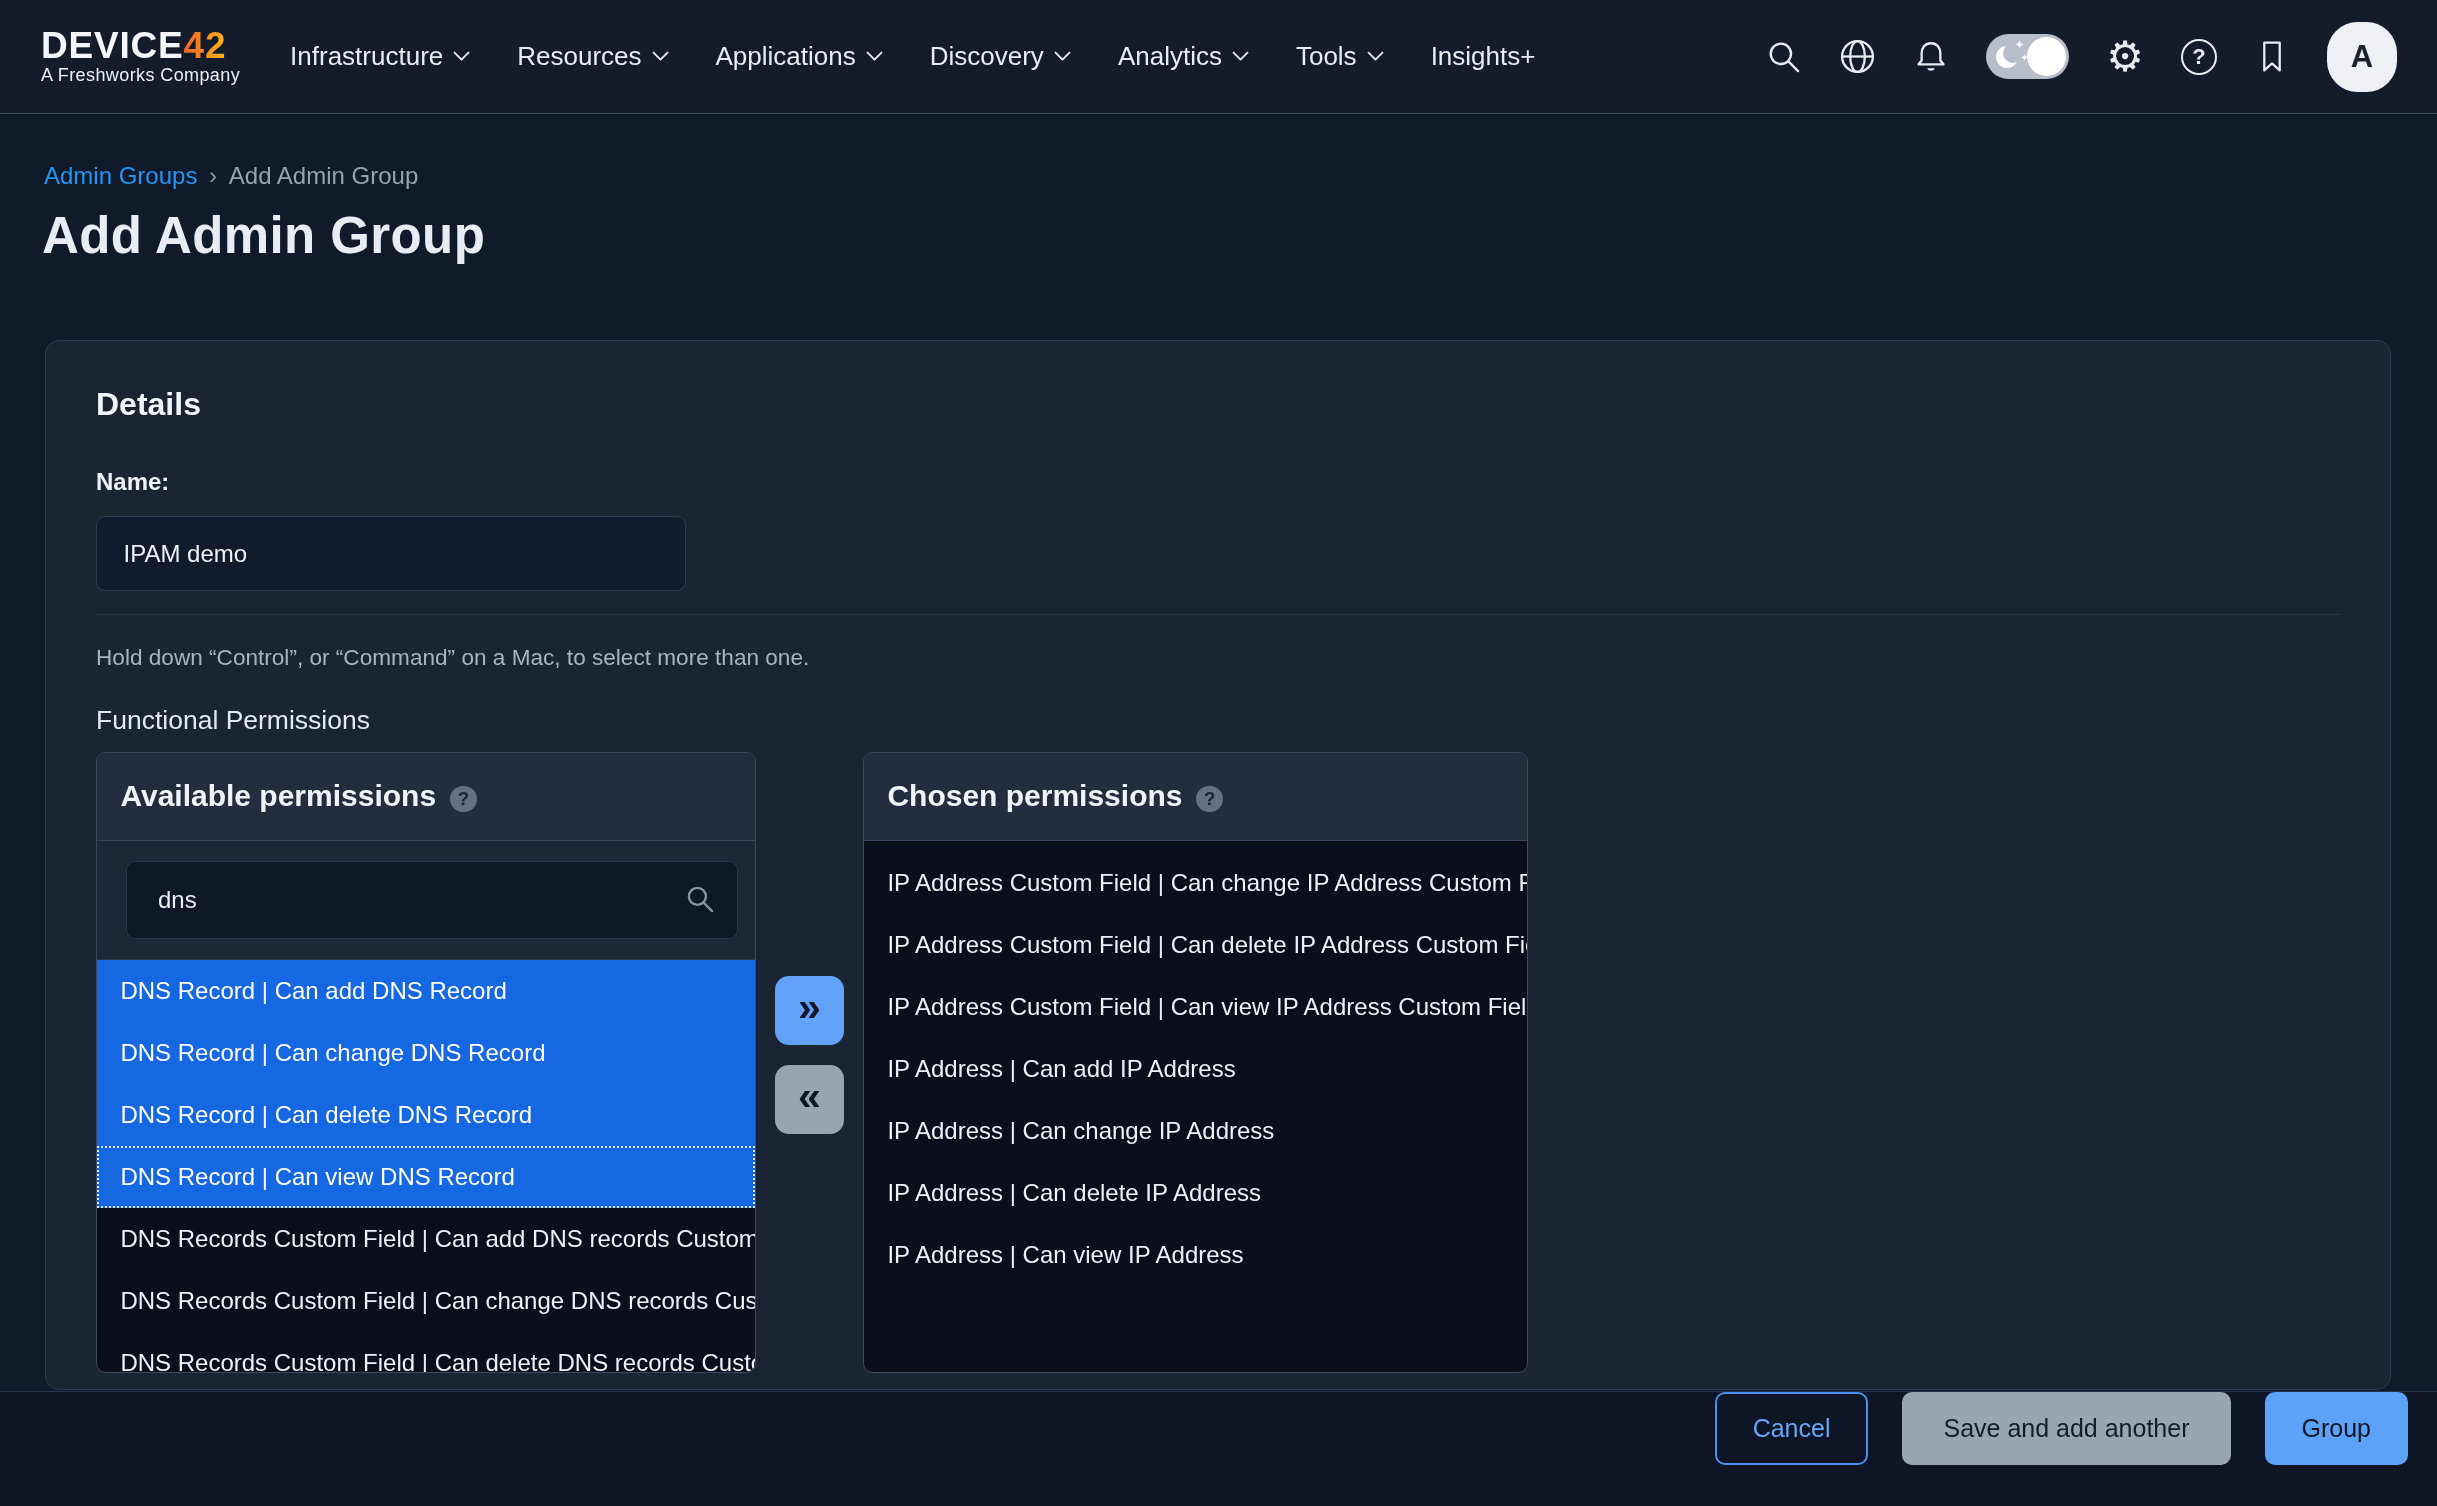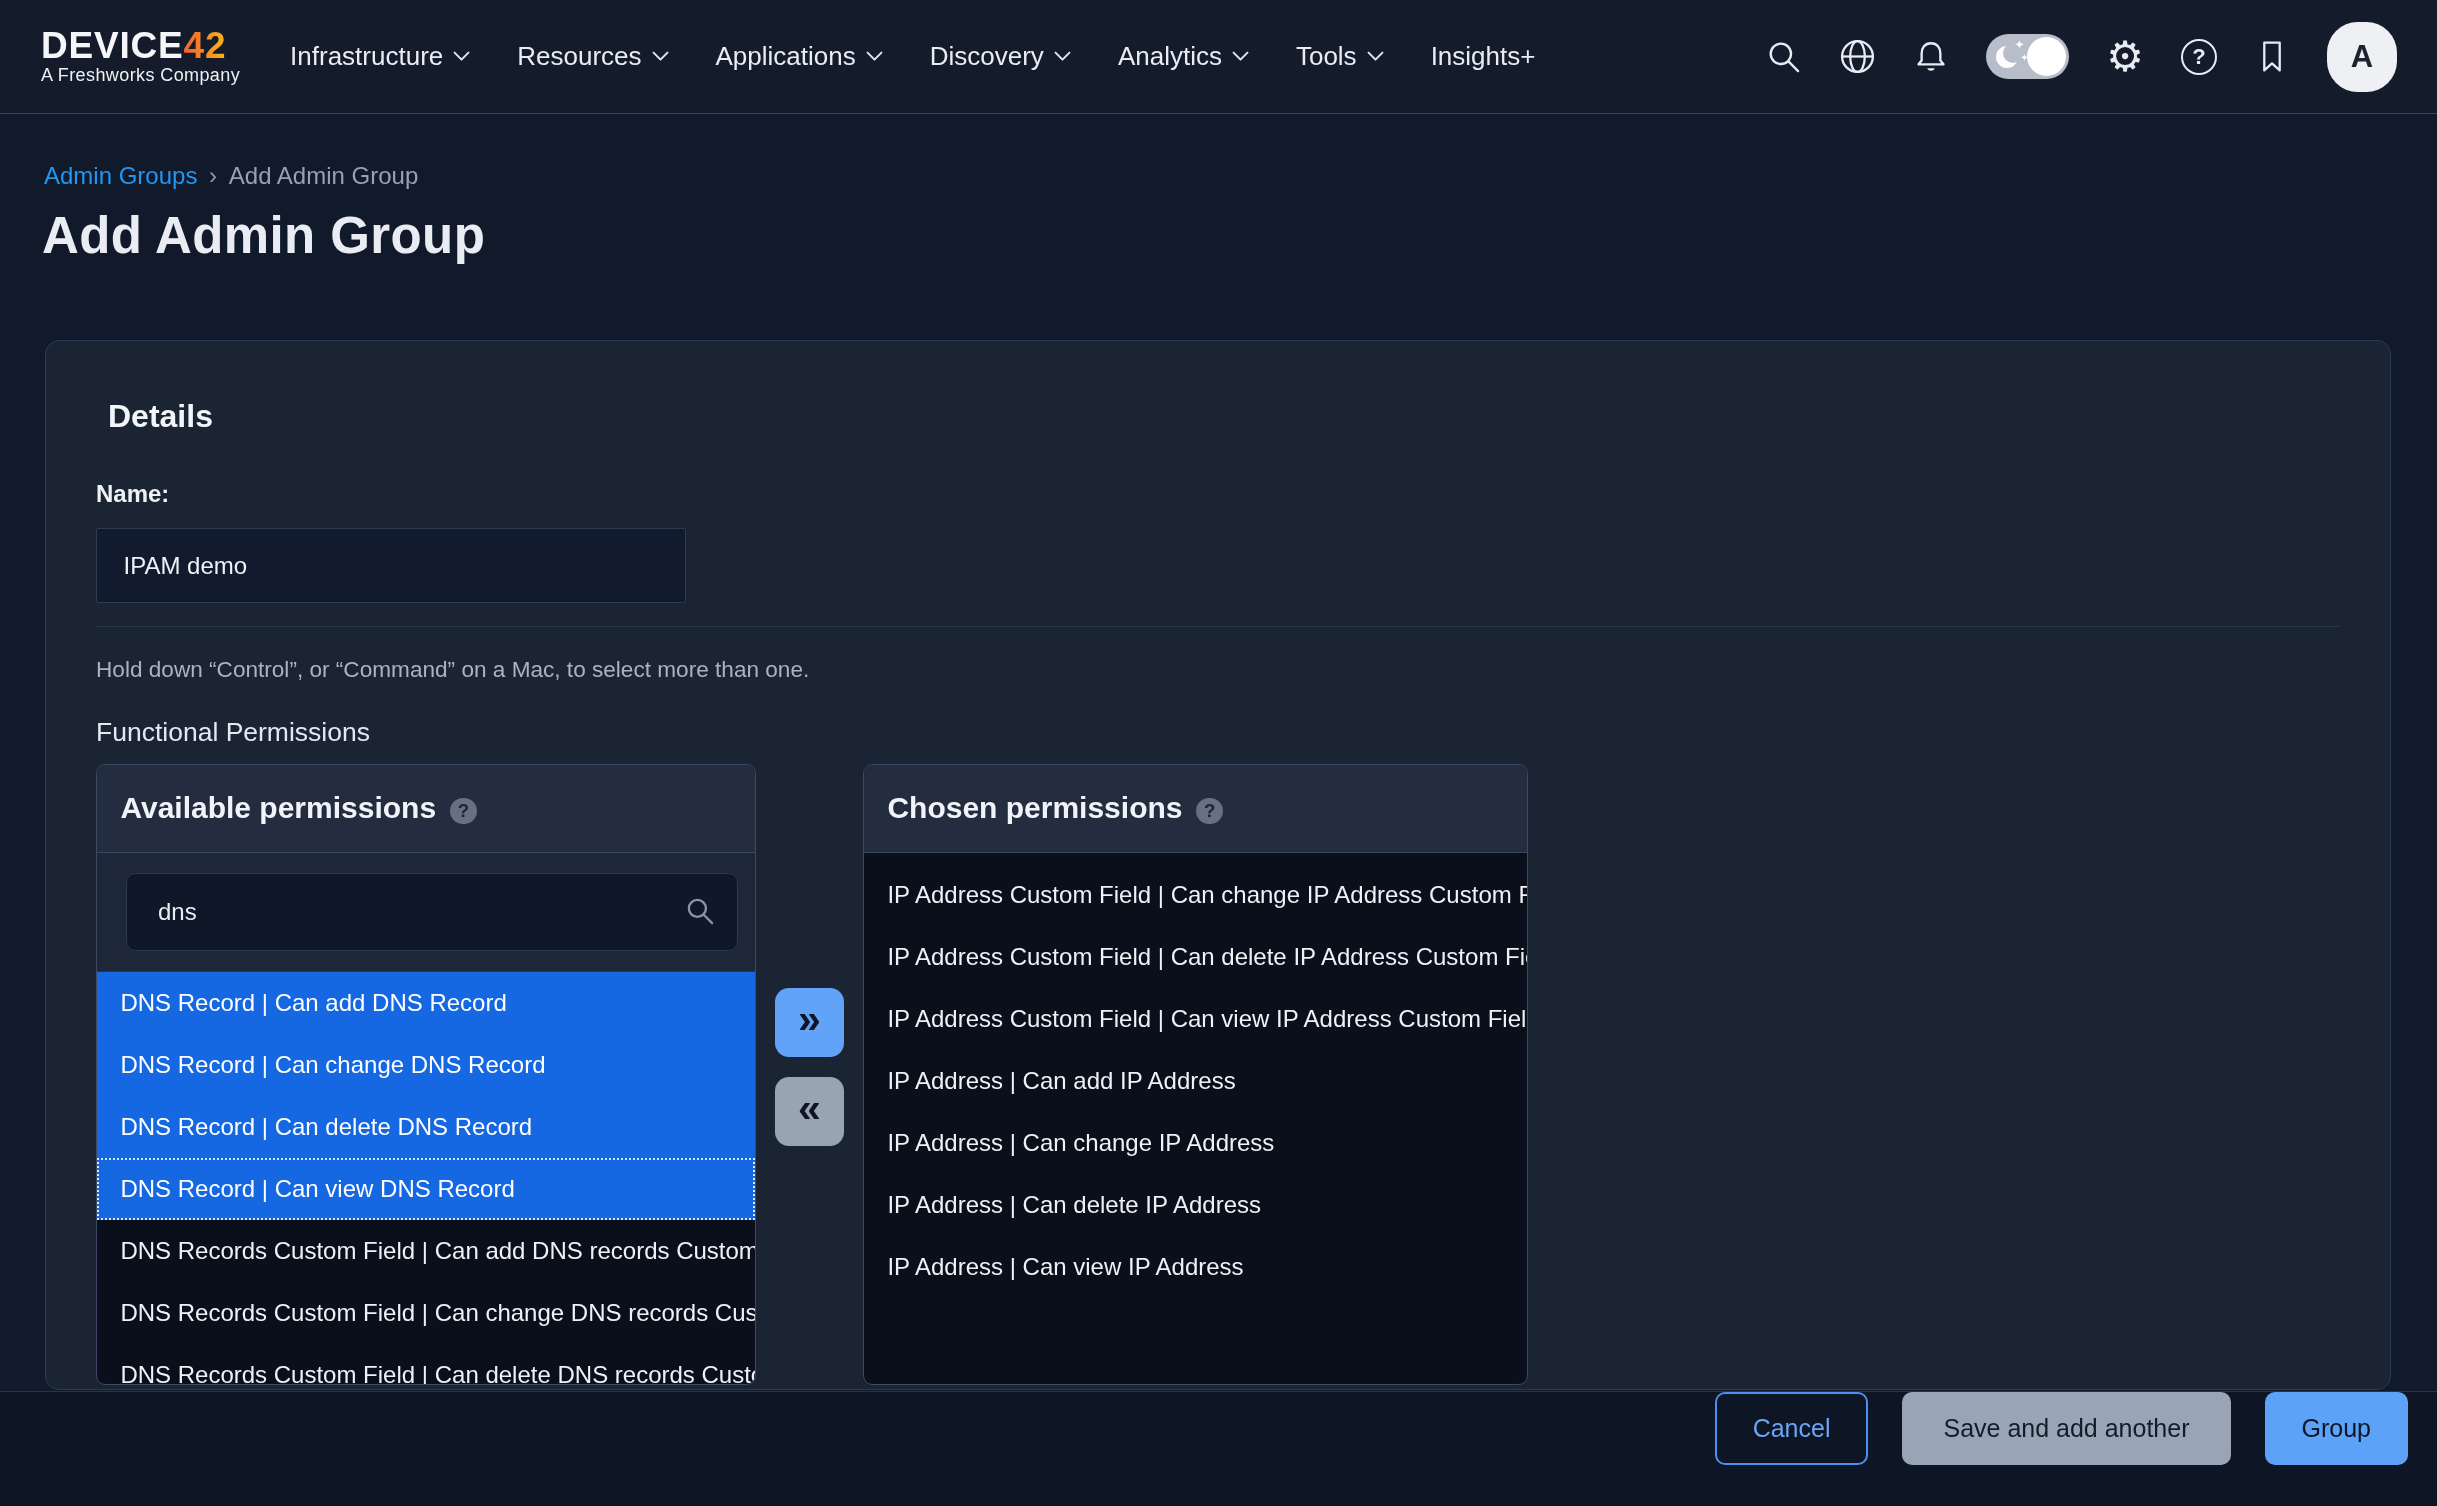--- a/index.html
+++ b/index.html
@@ -34,24 +34,24 @@
   
   .breadcrumb{margin:48px 0 0 44px;font-size:24px;display:flex;align-items:center;}
   .bc-link{color:#2196f3;cursor:pointer;text-align:right;}
   .bc-sep{color:#8d97a8;margin:0 11.7px;}
   .bc-cur{color:#97a1b2;}
   .page-title{margin:15.6px 0 0 42px;font-size:51px;font-weight:800;color:#e9edf3;letter-spacing:0.4px;}
 
   
   .card{position:absolute;left:45px;right:47px;top:340px;height:1050px;background:#1a2433;
         border:1.6px solid #2c3954;border-radius:14px;padding:45px 50px;box-sizing:border-box;}
-  .details-h{font-size:32px;font-weight:700;color:#f2f5f9;margin:12px;}
+  .details-h{font-size:32px;font-weight:700;color:#f2f5f9;margin:0;}
   .name-label{margin-top:45px;font-size:24px;font-weight:700;color:#eef2f7;}
   .name-input{display:block;margin-top:20px;width:590px;height:75px;background:#121b2d;border:1.6px solid #2e3b55;
-        border-radius:2px;color:#eef2f7;font-size:24px;padding:0 26.5px;box-sizing:border-box;font-family:inherit;outline:none;}
+        border-radius:9px;color:#eef2f7;font-size:24px;padding:0 26.5px;box-sizing:border-box;font-family:inherit;outline:none;}
   .divider{margin-top:23.4px;border-top:1.6px solid #2a3548;}
   .hint{margin-top:30px;font-size:22.6px;color:#a9b3c2;}
   .fp-label{margin-top:34px;font-size:26.5px;color:#e3e9f1;font-weight:500;}
 
   
   .dual{margin-top:15.6px;display:flex;align-items:flex-start;}
   .panel{border:1.6px solid #3e4a64;border-radius:9.3px;background:#0a0f1b;height:621px;box-sizing:border-box;
          overflow:hidden;display:flex;flex-direction:column;}
   .panel.available{width:660px;}
   .panel.chosen{width:665px;}

